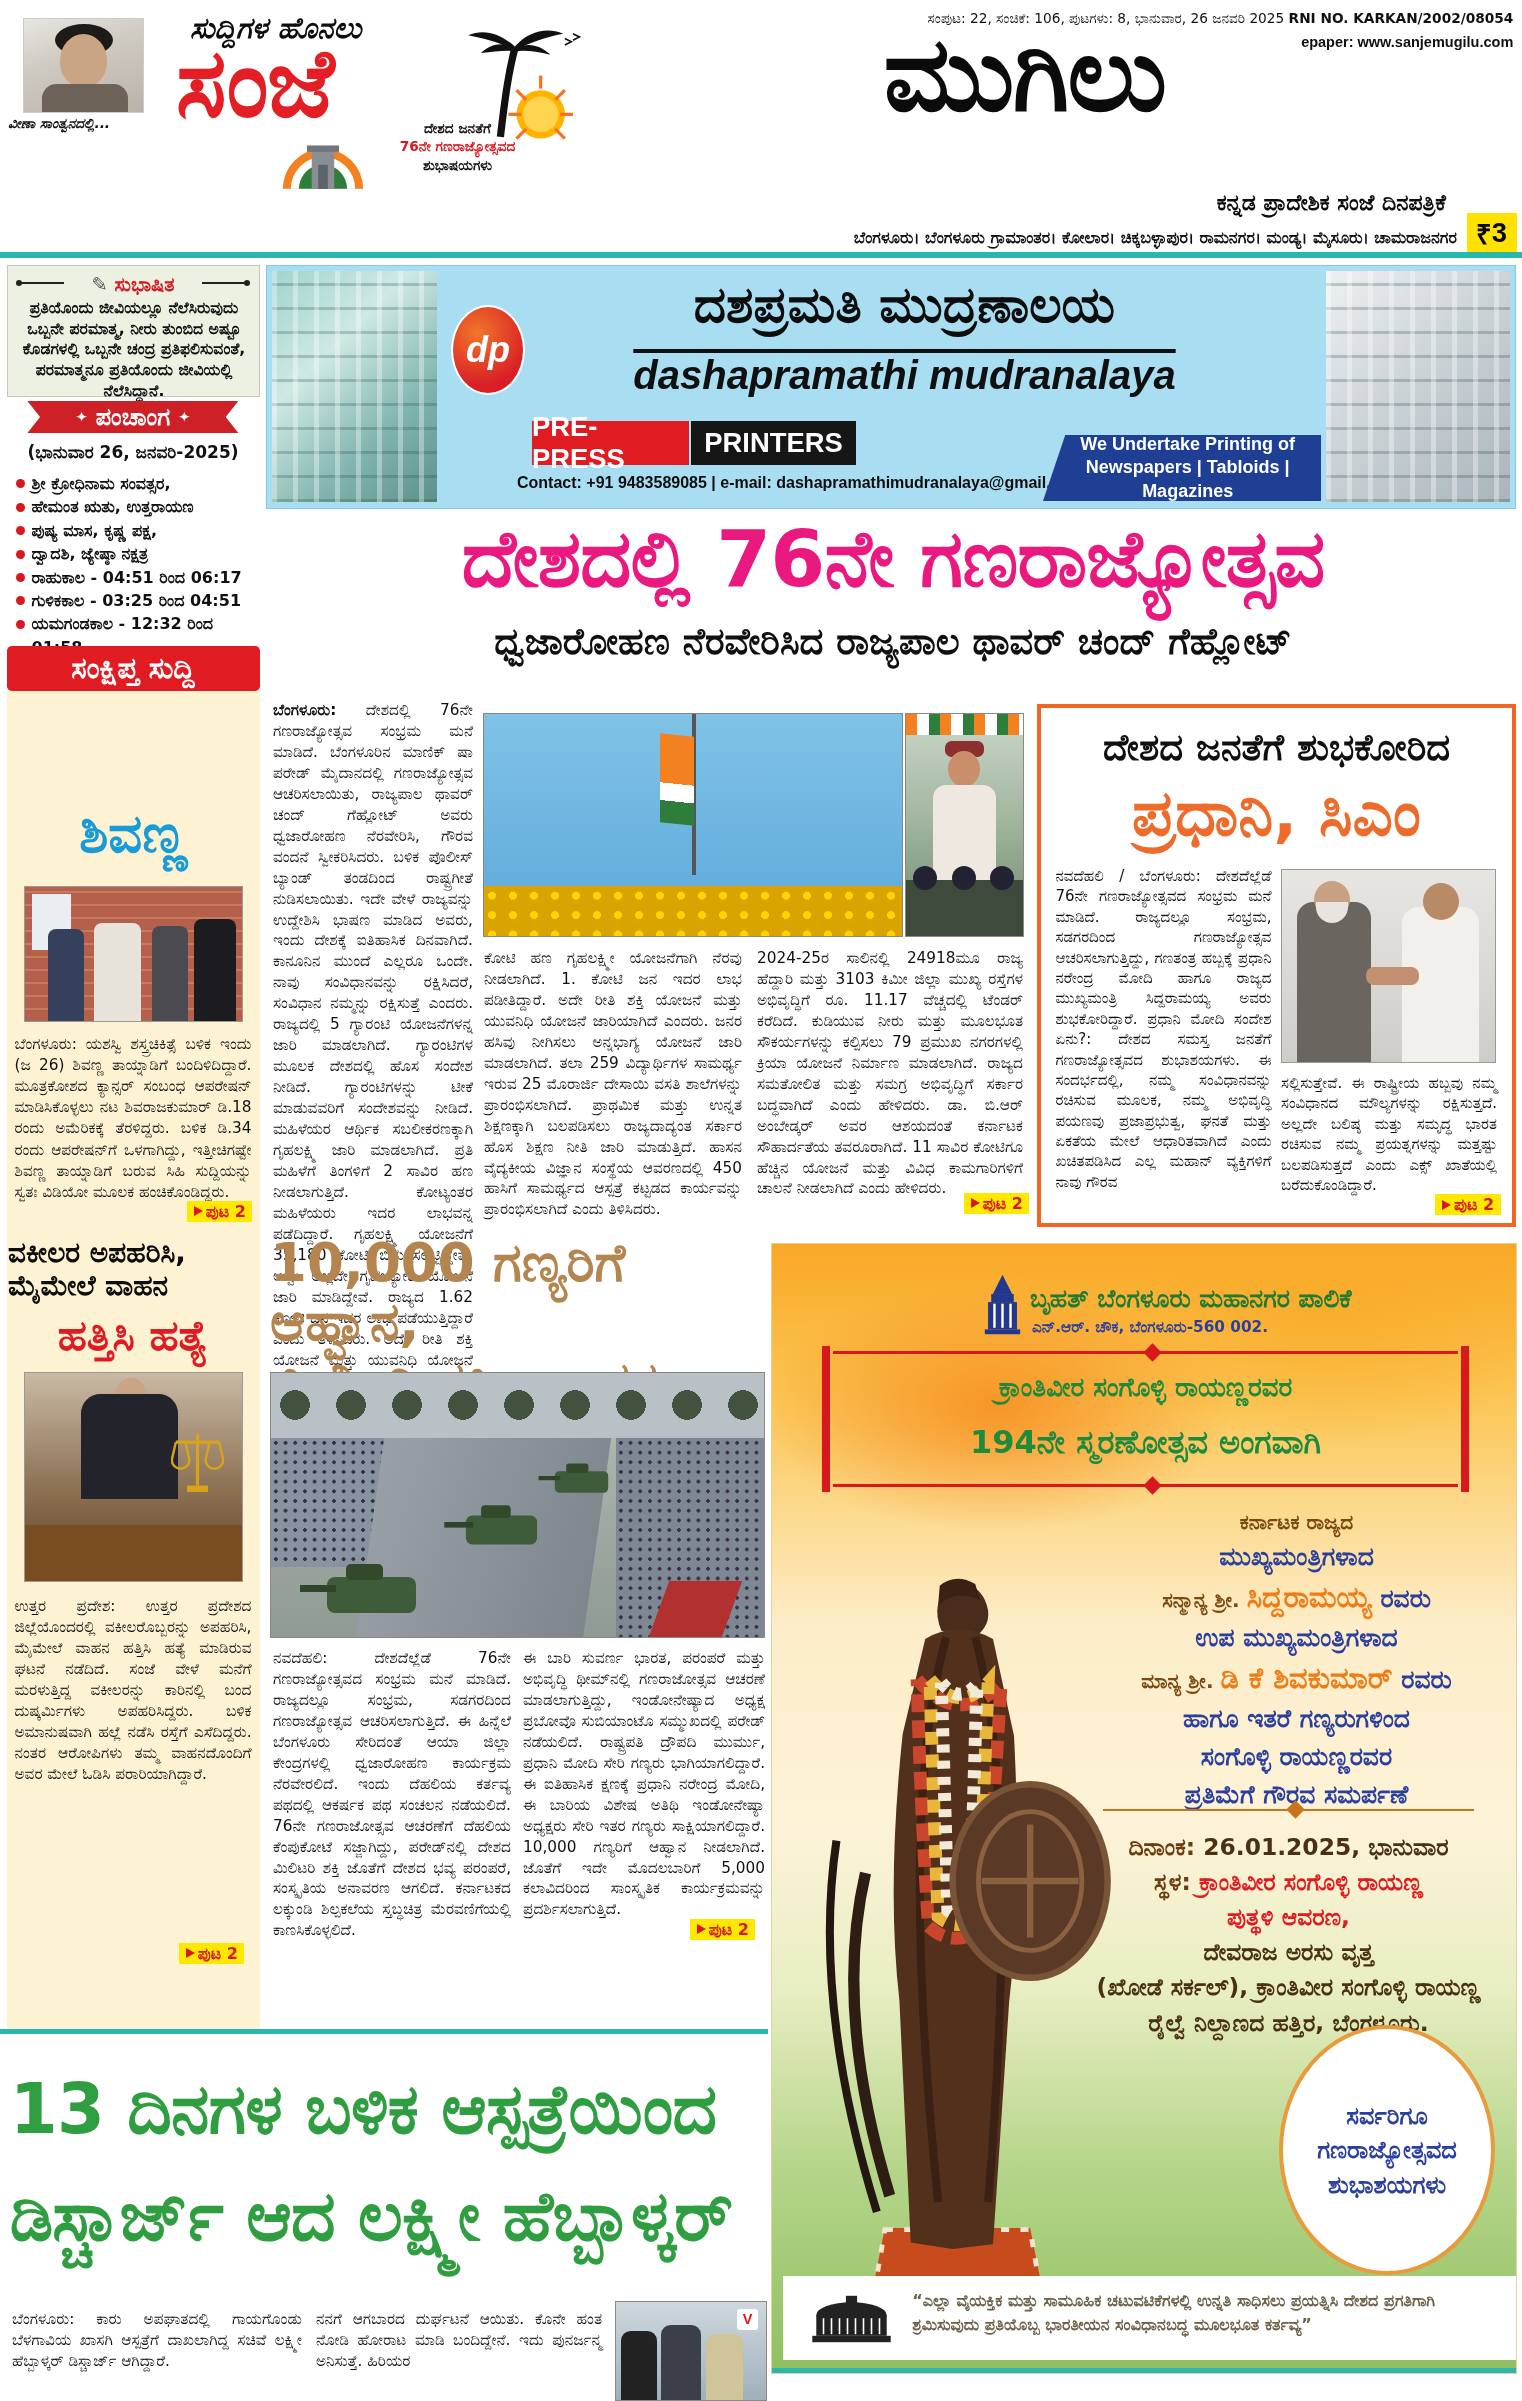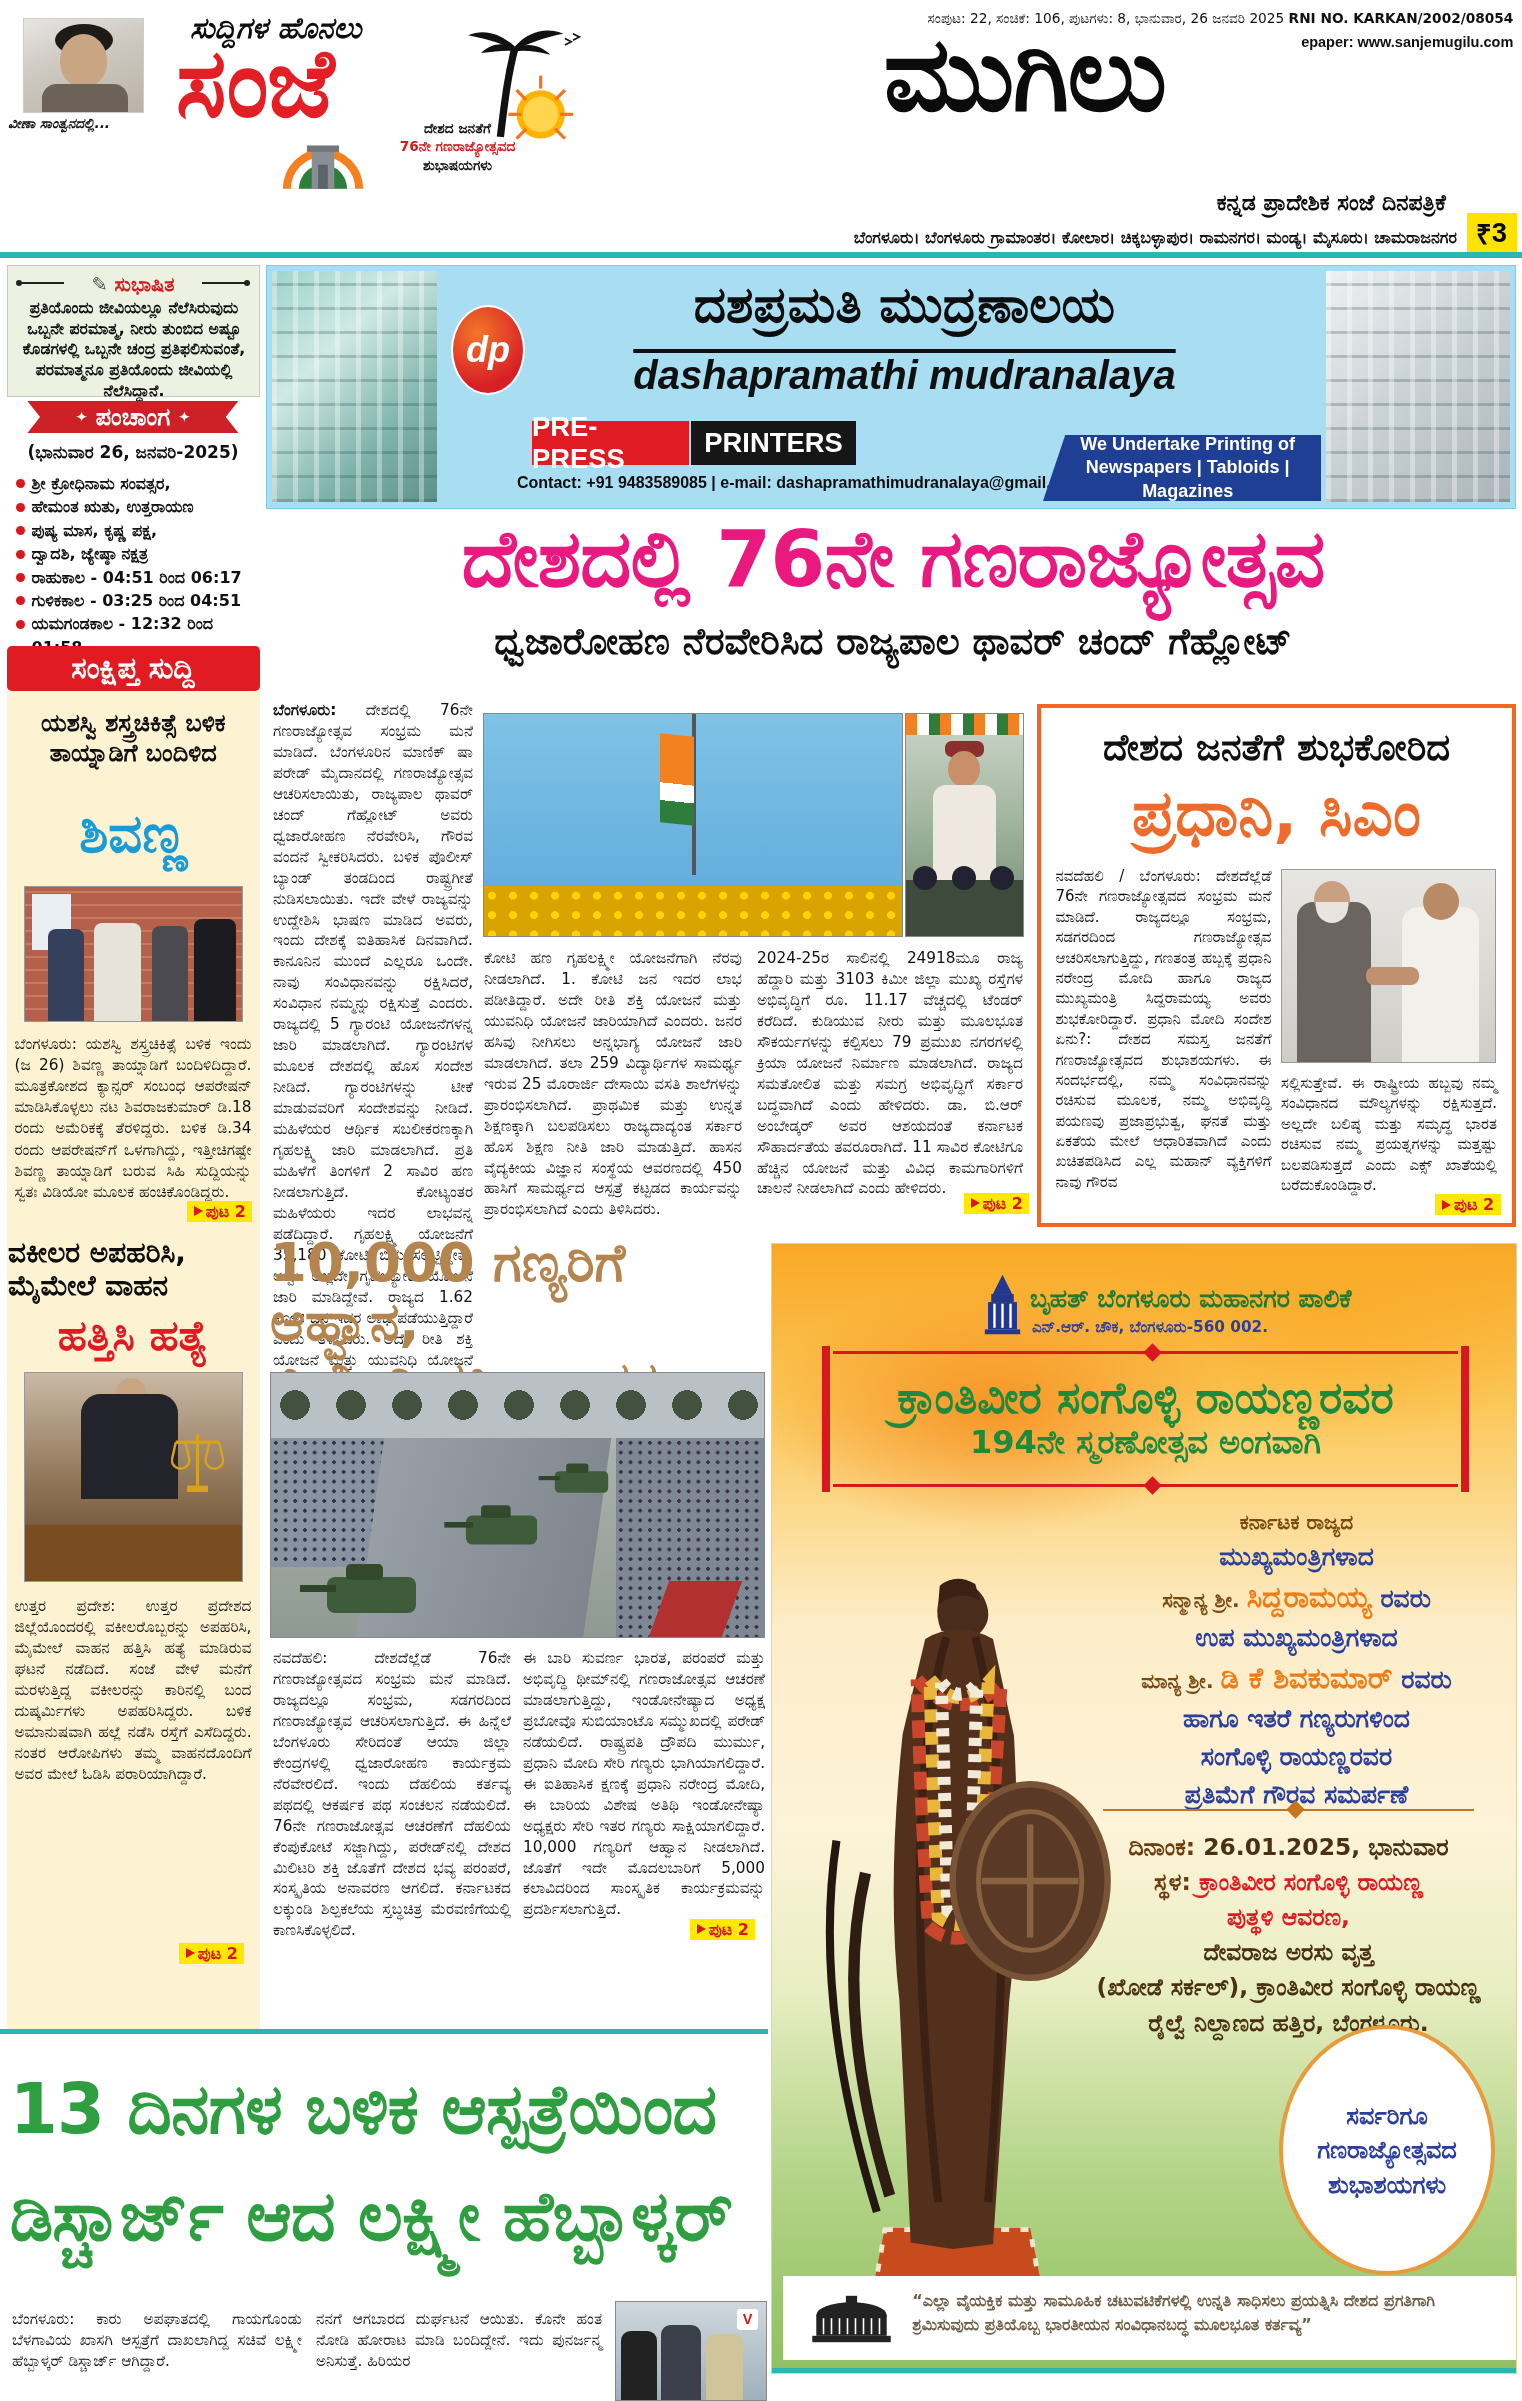--- a/index.html
+++ b/index.html
@@ -180,21 +180,21 @@
     background:radial-gradient(ellipse 339px 178px at 30% 30%,rgba(246,140,30,.85),transparent 70%),
                radial-gradient(ellipse 339px 194px at 75% 12%,rgba(250,170,40,.7),transparent 70%);}
   .bbmp-logo { position:absolute; left:208px; top:29px; width:45px; height:63px; }
   .bbmp-org { position:absolute; left:258px; top:40px; width:436px; text-align:left; font-size:25px; font-weight:bold; color:#1e7a34; }
   .bbmp-addr { position:absolute; left:260px; top:74px; font-size:15.3px; font-weight:bold; color:#2a3f9e; }
   .bbmp-frame { position:absolute; left:61px; top:107px; width:625px; height:136px; border-top:3.2px solid #d8181f; border-bottom:3.2px solid #d8181f; }
   .bbmp-frame::before { content:""; position:absolute; left:-11.3px; top:-8px; bottom:-8px; width:8px; background:#d8181f; }
   .bbmp-frame::after  { content:""; position:absolute; right:-11.3px; top:-8px; bottom:-8px; width:8px; background:#d8181f; }
   .bbmp-frame .d { position:absolute; width:13px; height:13px; background:#d8181f; transform:rotate(45deg); }
   .bbmp-frame .d1 { left:50%; top:-8px; } .bbmp-frame .d2 { left:50%; bottom:-8px; }
-  .bbmp-frame-l1 { position:absolute; left:0; top:18px; width:100%; text-align:center; font-size:44px; font-weight:bold; color:#1e8a3c; }
+  .bbmp-frame-l1 { position:absolute; left:0; top:18px; width:100%; text-align:center; font-size:26px; font-weight:bold; color:#1e8a3c; }
   .bbmp-frame-l2 { position:absolute; left:0; top:69px; width:100%; text-align:center; font-size:32px; font-weight:bold; color:#1e8a3c; }
   .bbmp-right { position:absolute; left:323px; top:266px; width:403px; text-align:center; }
   .bbmp-right div { margin-bottom:8px; }
   .b-brown { color:#7a4a12; font-weight:bold; font-size:20px; }
   .b-blue  { color:#2a3f9e; font-weight:bold; font-size:25px; }
   .b-name  { color:#ef7d17; font-weight:bold; font-size:29px; }
   .bbmp-divider { position:absolute; left:331px; top:565px; width:371px; height:2.4px; background:#c8741c; }
   .bbmp-divider::after { content:""; position:absolute; left:50%; top:-5.6px; width:13px; height:13px; background:#c8741c; transform:rotate(45deg);}
   .bbmp-info { position:absolute; left:315px; top:586px; width:403px; text-align:center; line-height:1.5; }
   .b-label { color:#6b3c0e; font-weight:bold; font-size:23.4px; }
@@ -323,21 +323,20 @@
       </div>
     <div class="panchanga-item kn">
         <span class="dot"></span>
         <span>ಯಮಗಂಡಕಾಲ - 12:32 ರಿಂದ 01:58</span>
       </div>
   </div>
 
   <div class="abs brief-banner kn">ಸಂಕ್ಷಿಪ್ತ ಸುದ್ದಿ</div>
   <div class="abs cream-panel"></div>
 
-  <div class="abs shiv-headline kn">ಯಶಸ್ವಿ ಶಸ್ತ್ರಚಿಕಿತ್ಸೆ ಬಳಿಕ ತಾಯ್ನಾಡಿಗೆ ಬಂದಿಳಿದ</div>
   <div class="ab s abs shiv-name kn">ಶಿವಣ್ಣ</div>
   <div class="abs shiv-photo">
     <div class="win"></div>
     <div class="fig f1"></div>
     <div class="fig f2"></div>
     <div class="fig f3"></div>
     <div class="fig f4"></div>
   </div>
   <div class="abs shiv-body kn justify">ಬೆಂಗಳೂರು: ಯಶಸ್ವಿ ಶಸ್ತ್ರಚಿಕಿತ್ಸೆ ಬಳಿಕ ಇಂದು (ಜ 26) ಶಿವಣ್ಣ ತಾಯ್ನಾಡಿಗೆ ಬಂದಿಳಿದಿದ್ದಾರೆ. ಮೂತ್ರಕೋಶದ ಕ್ಯಾನ್ಸರ್ ಸಂಬಂಧ ಆಪರೇಷನ್ ಮಾಡಿಸಿಕೊಳ್ಳಲು ನಟ ಶಿವರಾಜಕುಮಾರ್ ಡಿ.18 ರಂದು ಅಮೆರಿಕಕ್ಕೆ ತೆರಳಿದ್ದರು. ಬಳಿಕ ಡಿ.34 ರಂದು ಆಪರೇಷನ್‌ಗೆ ಒಳಗಾಗಿದ್ದು, ಇತ್ತೀಚಿಗಷ್ಟೇ ಶಿವಣ್ಣ ತಾಯ್ನಾಡಿಗೆ ಬರುವ ಸಿಹಿ ಸುದ್ದಿಯನ್ನು ಸ್ವತಃ ವಿಡಿಯೋ ಮೂಲಕ ಹಂಚಿಕೊಂಡಿದ್ದರು.</div>
   <div class="abs shiv-tag page-tag kn">

